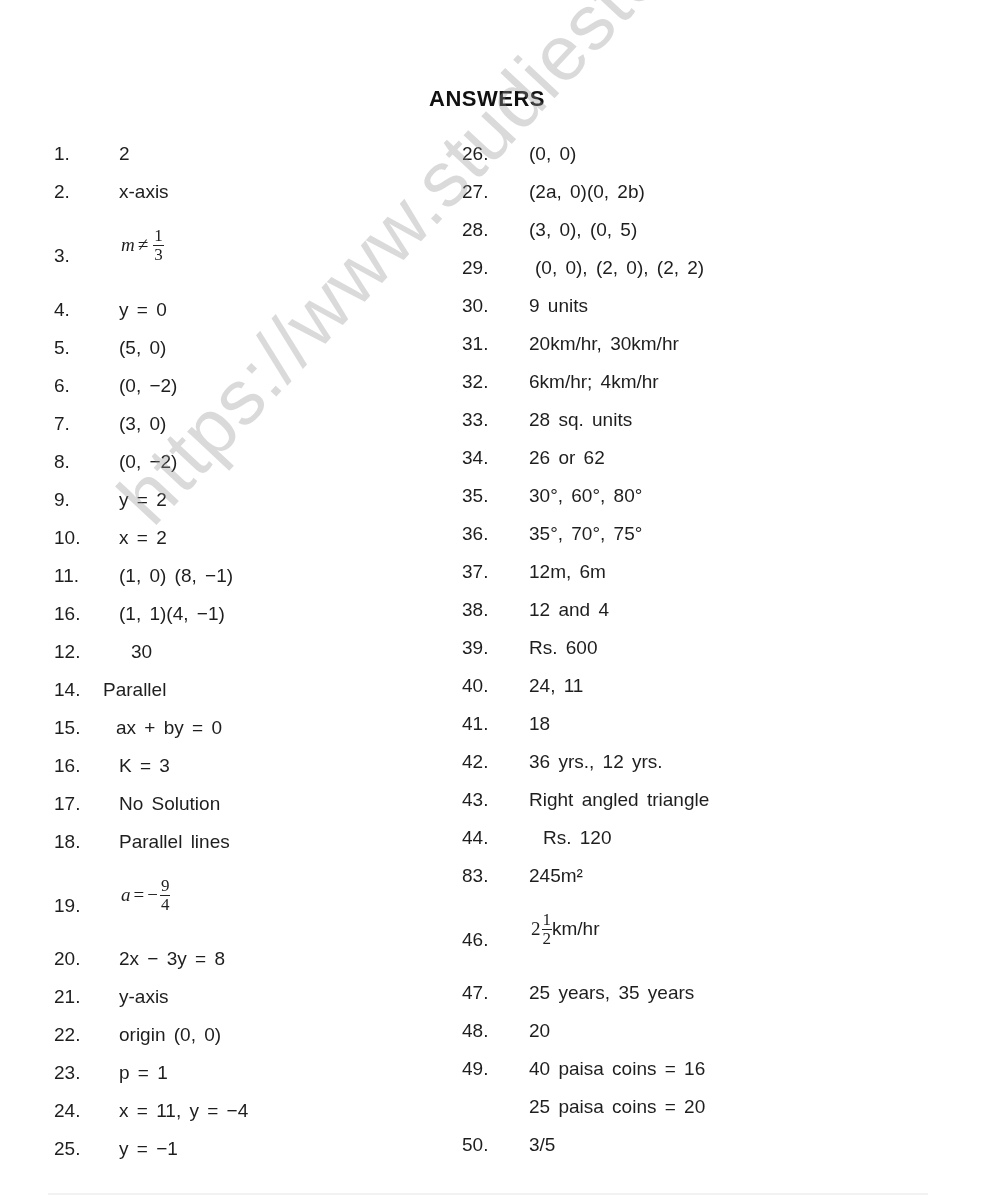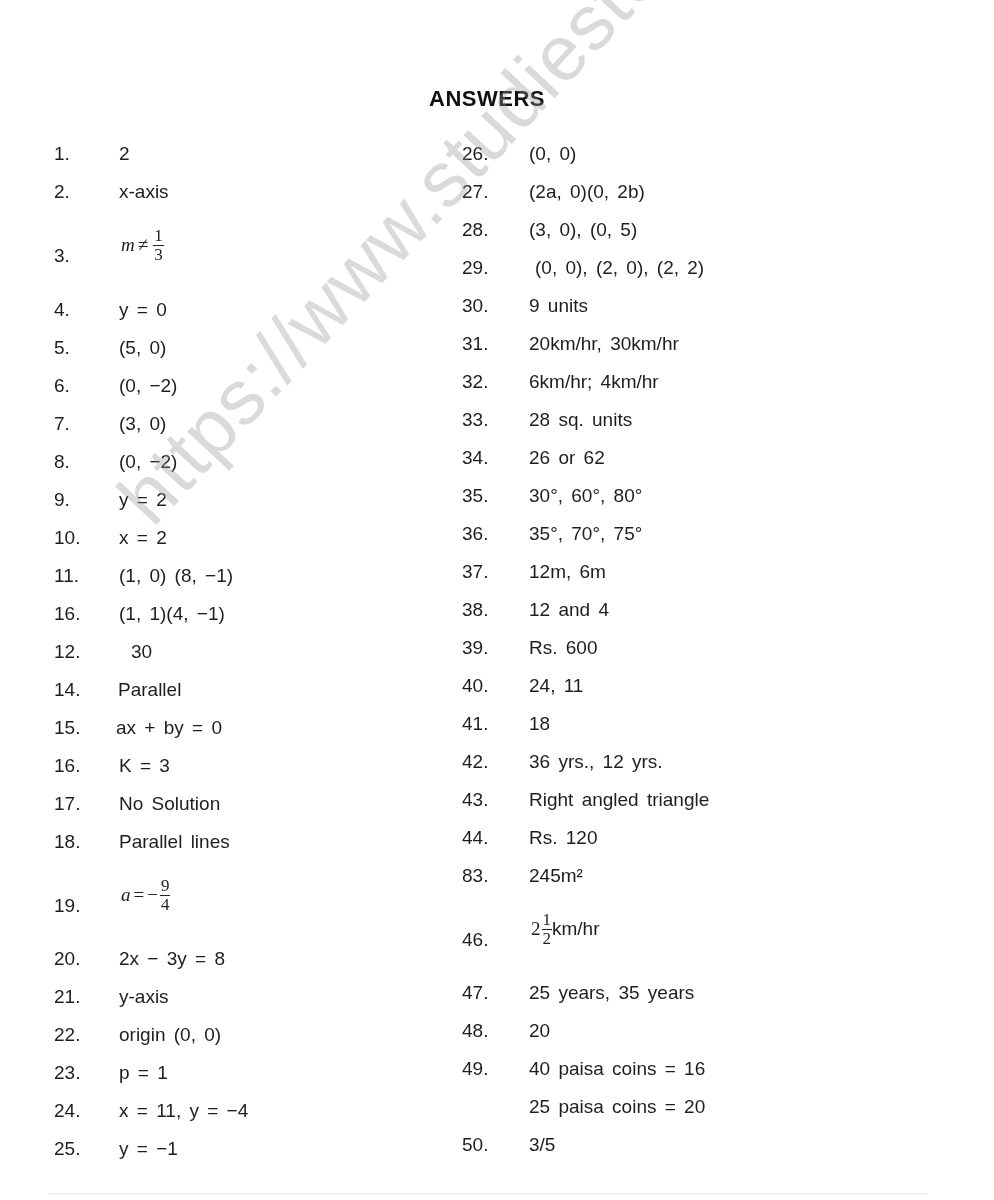--- a/index.html
+++ b/index.html
@@ -149,21 +149,21 @@
   <div class="row" style="left:54px;top:603px">
       <span class="num">16.</span>
       <span class="ans" style="left:65px">(1, 1)(4, −1)</span>
     </div>
   <div class="row" style="left:54px;top:641px">
       <span class="num">12.</span>
       <span class="ans" style="left:77px">30</span>
     </div>
   <div class="row" style="left:54px;top:679px">
       <span class="num">14.</span>
-      <span class="ans" style="left:64px">Parallel</span>
+      <span class="ans" style="left:49px">Parallel</span>
     </div>
   <div class="row" style="left:54px;top:717px">
       <span class="num">15.</span>
       <span class="ans" style="left:62px">ax + by = 0</span>
     </div>
   <div class="row" style="left:54px;top:755px">
       <span class="num">16.</span>
       <span class="ans" style="left:65px">K = 3</span>
     </div>
   <div class="row" style="left:54px;top:793px">
@@ -272,21 +272,21 @@
   <div class="row" style="left:462px;top:751px">
       <span class="num">42.</span>
       <span class="ans" style="left:67px">36 yrs., 12 yrs.</span>
     </div>
   <div class="row" style="left:462px;top:789px">
       <span class="num">43.</span>
       <span class="ans" style="left:67px">Right angled triangle</span>
     </div>
   <div class="row" style="left:462px;top:827px">
       <span class="num">44.</span>
-      <span class="ans" style="left:67px">Rs. 120</span>
+      <span class="ans" style="left:81px">Rs. 120</span>
     </div>
   <div class="row" style="left:462px;top:865px">
       <span class="num">83.</span>
       <span class="ans" style="left:67px">245m²</span>
     </div>
   <div class="row" style="left:462px;top:929px">
       <span class="num">46.</span>
       <span class="ans" style="left:69px;top:-18px"><span class="mathop" style="margin:0 1px 0 0;font-style:normal">2</span><span class="frac" style="margin:0"><span class="n">1</span><span class="d">2</span></span><span>km/hr</span></span>
     </div>
   <div class="row" style="left:462px;top:982px">

